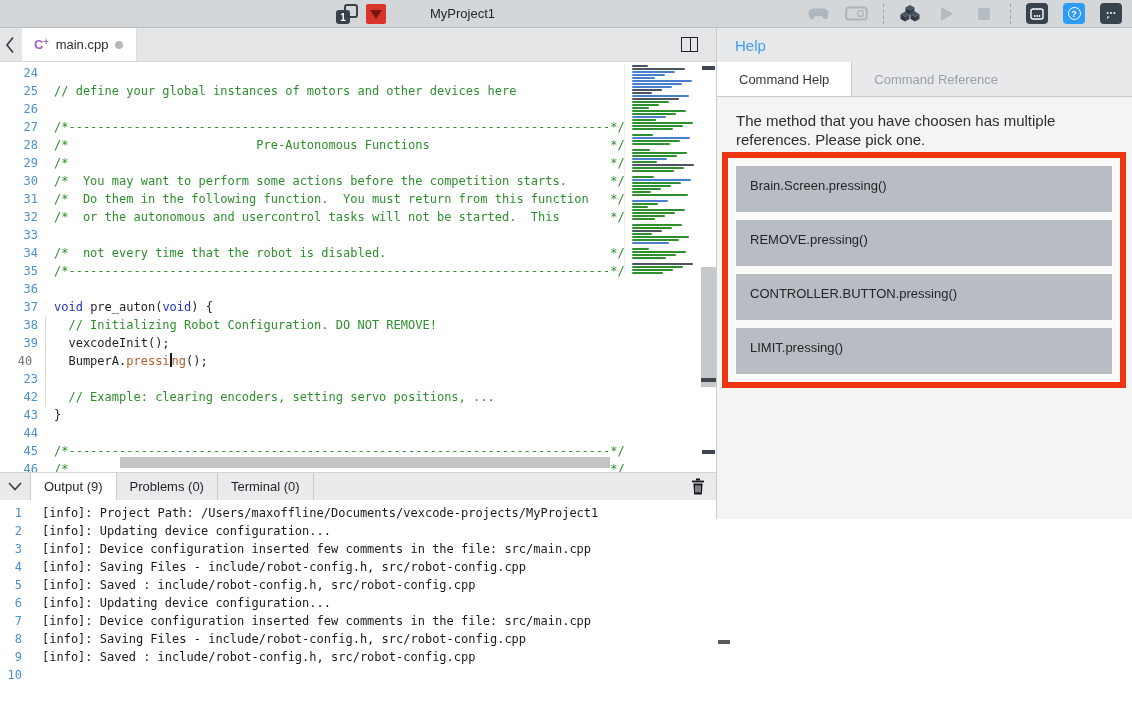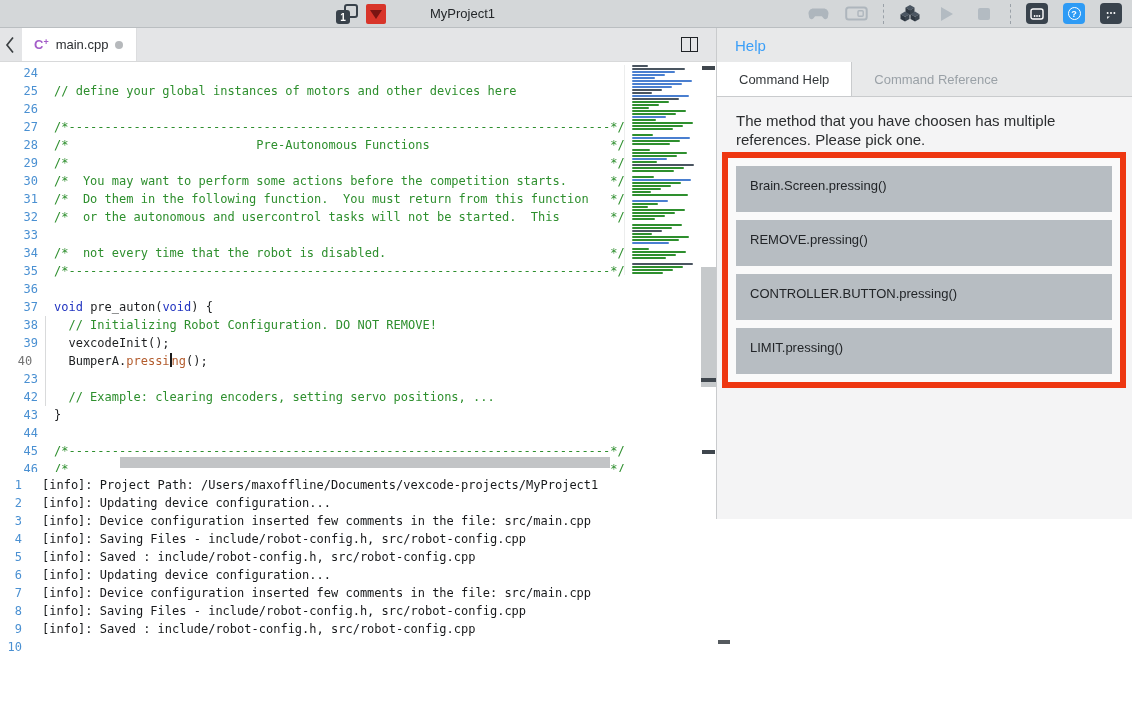--- a/index.html
+++ b/index.html
@@ -341,20 +341,42 @@
       <div class="vscroll">
         <div class="vthumb">
           <div class="cursor-mark"></div>
         </div>
       </div>
       <div class="ruler-dash" style="top:4px"></div>
       <div class="ruler-dash" style="top:388px"></div>
       <div class="hscroll"></div>
     </div>
 
+    <div class="bottombar">
+      <span class="bb-chev">
+        <svg width="14" height="9" viewBox="0 0 14 9">
+            <path d="M1 1 L7 7.5 L13 1" fill="none" stroke="#3c4043" stroke-width="1.7"></path>
+          </svg>
+      </span>
+      <div id="bottom-tabs" style="display:flex;align-items:stretch">
+          <div class="btab active">Output (9)</div>
+          <div class="btab">Problems (0)</div>
+          <div class="btab">Terminal (0)</div>
+        </div>
+      <span class="trash">
+        <svg width="14" height="17" viewBox="0 0 14 17">
+            <rect x="5" y="0.5" width="4" height="2" fill="#15181a"></rect>
+            <rect x="1" y="2.6" width="12" height="1.8" fill="#15181a"></rect>
+            <path d="M2.4 5.4 h9.2 l-0.8 11 h-7.6 Z" fill="#15181a"></path>
+            <line x1="5" y1="7.4" x2="5" y2="14.4" stroke="#e8eaeb" stroke-width="1"></line>
+            <line x1="7" y1="7.4" x2="7" y2="14.4" stroke="#e8eaeb" stroke-width="1"></line>
+            <line x1="9" y1="7.4" x2="9" y2="14.4" stroke="#e8eaeb" stroke-width="1"></line>
+          </svg>
+      </span>
+    </div>
 
     <div class="console">
       <div id="console-lines">
           <div class="cline">
             <span class="cnum">1</span>
             <span class="ctext">[info]: Project Path: /Users/maxoffline/Documents/vexcode-projects/MyProject1</span>
           </div>
           <div class="cline">
             <span class="cnum">2</span>
             <span class="ctext">[info]: Updating device configuration...</span>

